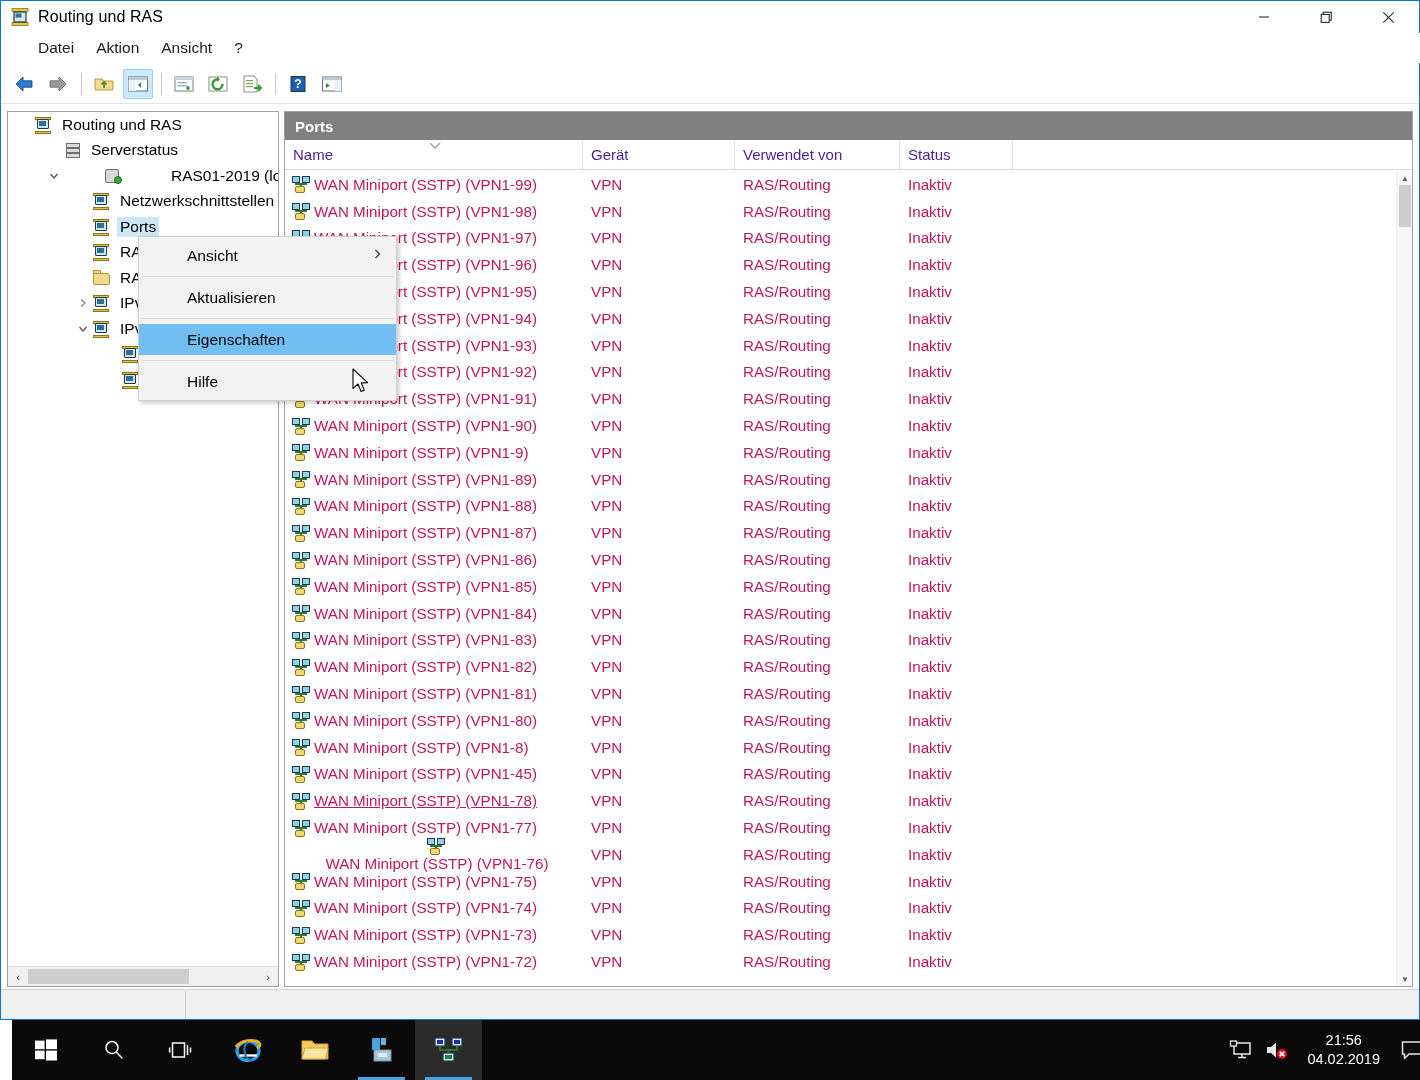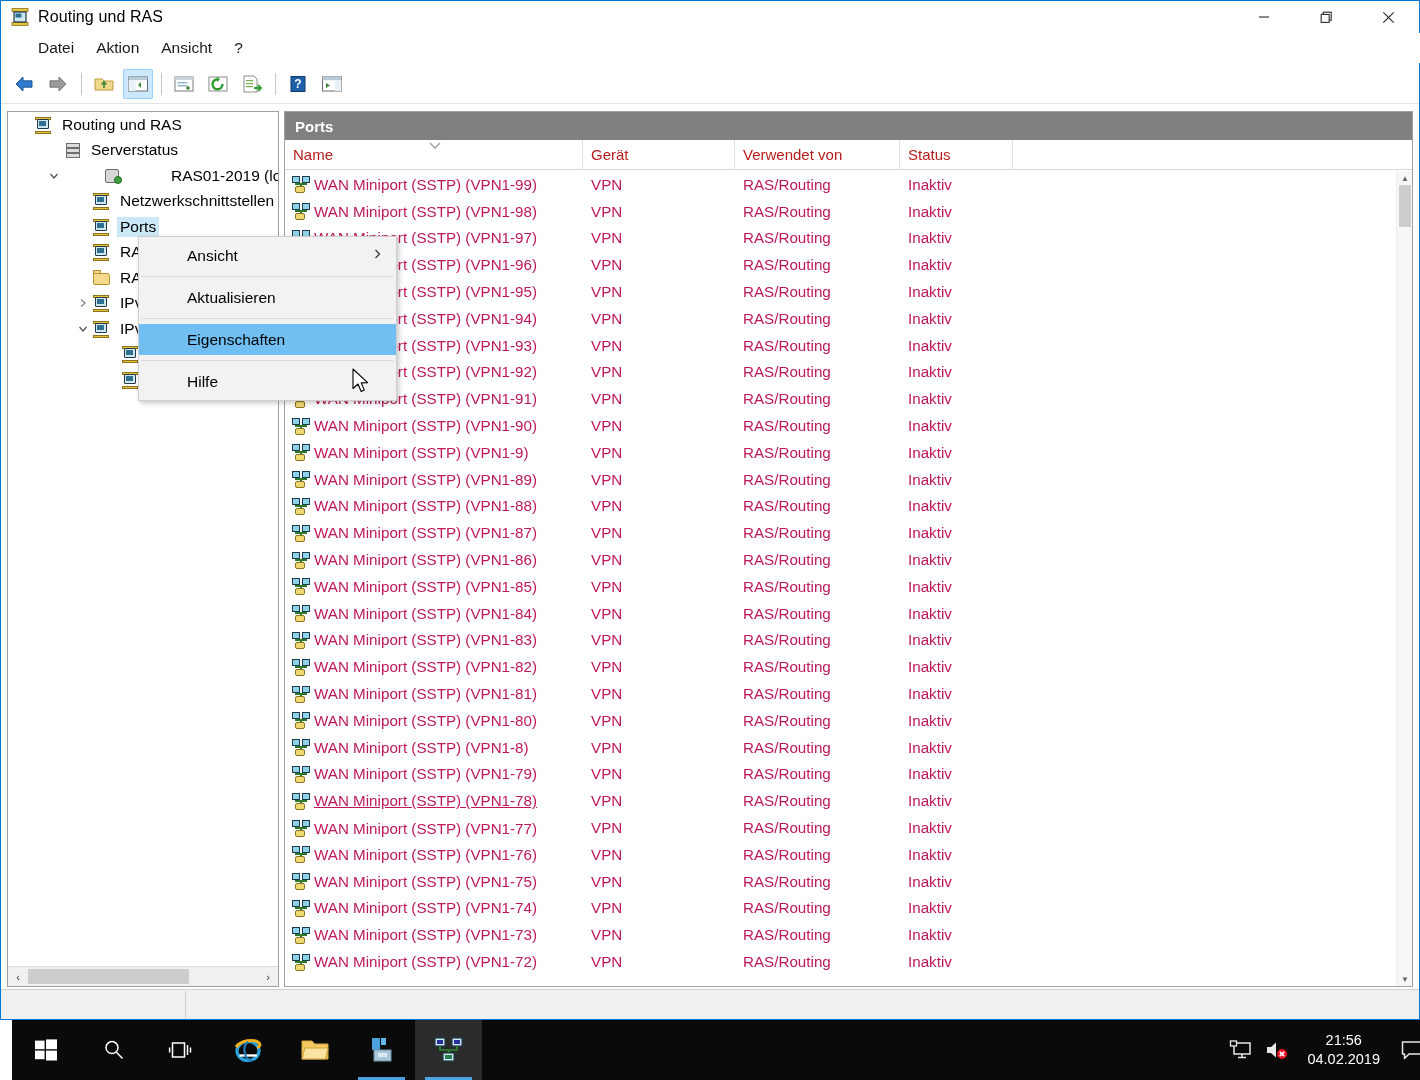--- a/index.html
+++ b/index.html
@@ -323,21 +323,21 @@
     left: 0; right: 0;
     top: 28px; bottom: 0;
     overflow: hidden;
   }
   .col-head {
     display: flex;
     height: 30px;
     background: #ffffff;
     border-bottom: 1px solid #d7d7d7;
     font-size: 15px;
-    color: #b91c1c;
+    color: #4c1d95;
     align-items: center;
     box-sizing: border-box;
     position: relative;
   }
   .col-head .ch {
     box-sizing: border-box;
     border-right: 1px solid #e0e0e0;
     padding-left: 8px;
     height: 30px;
     display: flex;
@@ -1174,21 +1174,21 @@
               </div>
               <div class="row">
                 <div class="c c-name" style="width: 298px;">
                   <div class="port-ico">
                     <div class="pc l"></div>
                     <div class="pc r"></div>
                     <div class="wire"></div>
                     <div class="stem"></div>
                     <div class="plug"></div>
                   </div>
-                  <span>WAN Miniport (SSTP) (VPN1-79)</span>
+                  <span>WAN Miniport (SSTP) (VPN1-45)</span>
                 </div>
                 <div class="c" style="width: 152px;">VPN</div>
                 <div class="c" style="width: 165px;">RAS/Routing</div>
                 <div class="c" style="width: 113px;">Inaktiv</div>
               </div>
               <div class="row">
                 <div class="c c-name" style="width: 298px; text-decoration: underline;">
                   <div class="port-ico">
                     <div class="pc l"></div>
                     <div class="pc r"></div>
@@ -1196,36 +1196,36 @@
                     <div class="stem"></div>
                     <div class="plug"></div>
                   </div>
                   <span>WAN Miniport (SSTP) (VPN1-78)</span>
                 </div>
                 <div class="c" style="width: 152px;">VPN</div>
                 <div class="c" style="width: 165px;">RAS/Routing</div>
                 <div class="c" style="width: 113px;">Inaktiv</div>
               </div>
               <div class="row">
-                <div class="c c-name" style="width: 298px; align-items: flex-end;">
+                <div class="c c-name" style="width: 298px;">
                   <div class="port-ico">
                     <div class="pc l"></div>
                     <div class="pc r"></div>
                     <div class="wire"></div>
                     <div class="stem"></div>
                     <div class="plug"></div>
                   </div>
                   <span>WAN Miniport (SSTP) (VPN1-77)</span>
                 </div>
                 <div class="c" style="width: 152px;">VPN</div>
                 <div class="c" style="width: 165px;">RAS/Routing</div>
                 <div class="c" style="width: 113px;">Inaktiv</div>
               </div>
               <div class="row">
-                <div class="c c-name" style="width: 298px;">
+                <div class="c c-name" style="width: 298px; flex-direction: column;">
                   <div class="port-ico">
                     <div class="pc l"></div>
                     <div class="pc r"></div>
                     <div class="wire"></div>
                     <div class="stem"></div>
                     <div class="plug"></div>
                   </div>
                   <span>WAN Miniport (SSTP) (VPN1-76)</span>
                 </div>
                 <div class="c" style="width: 152px;">VPN</div>

